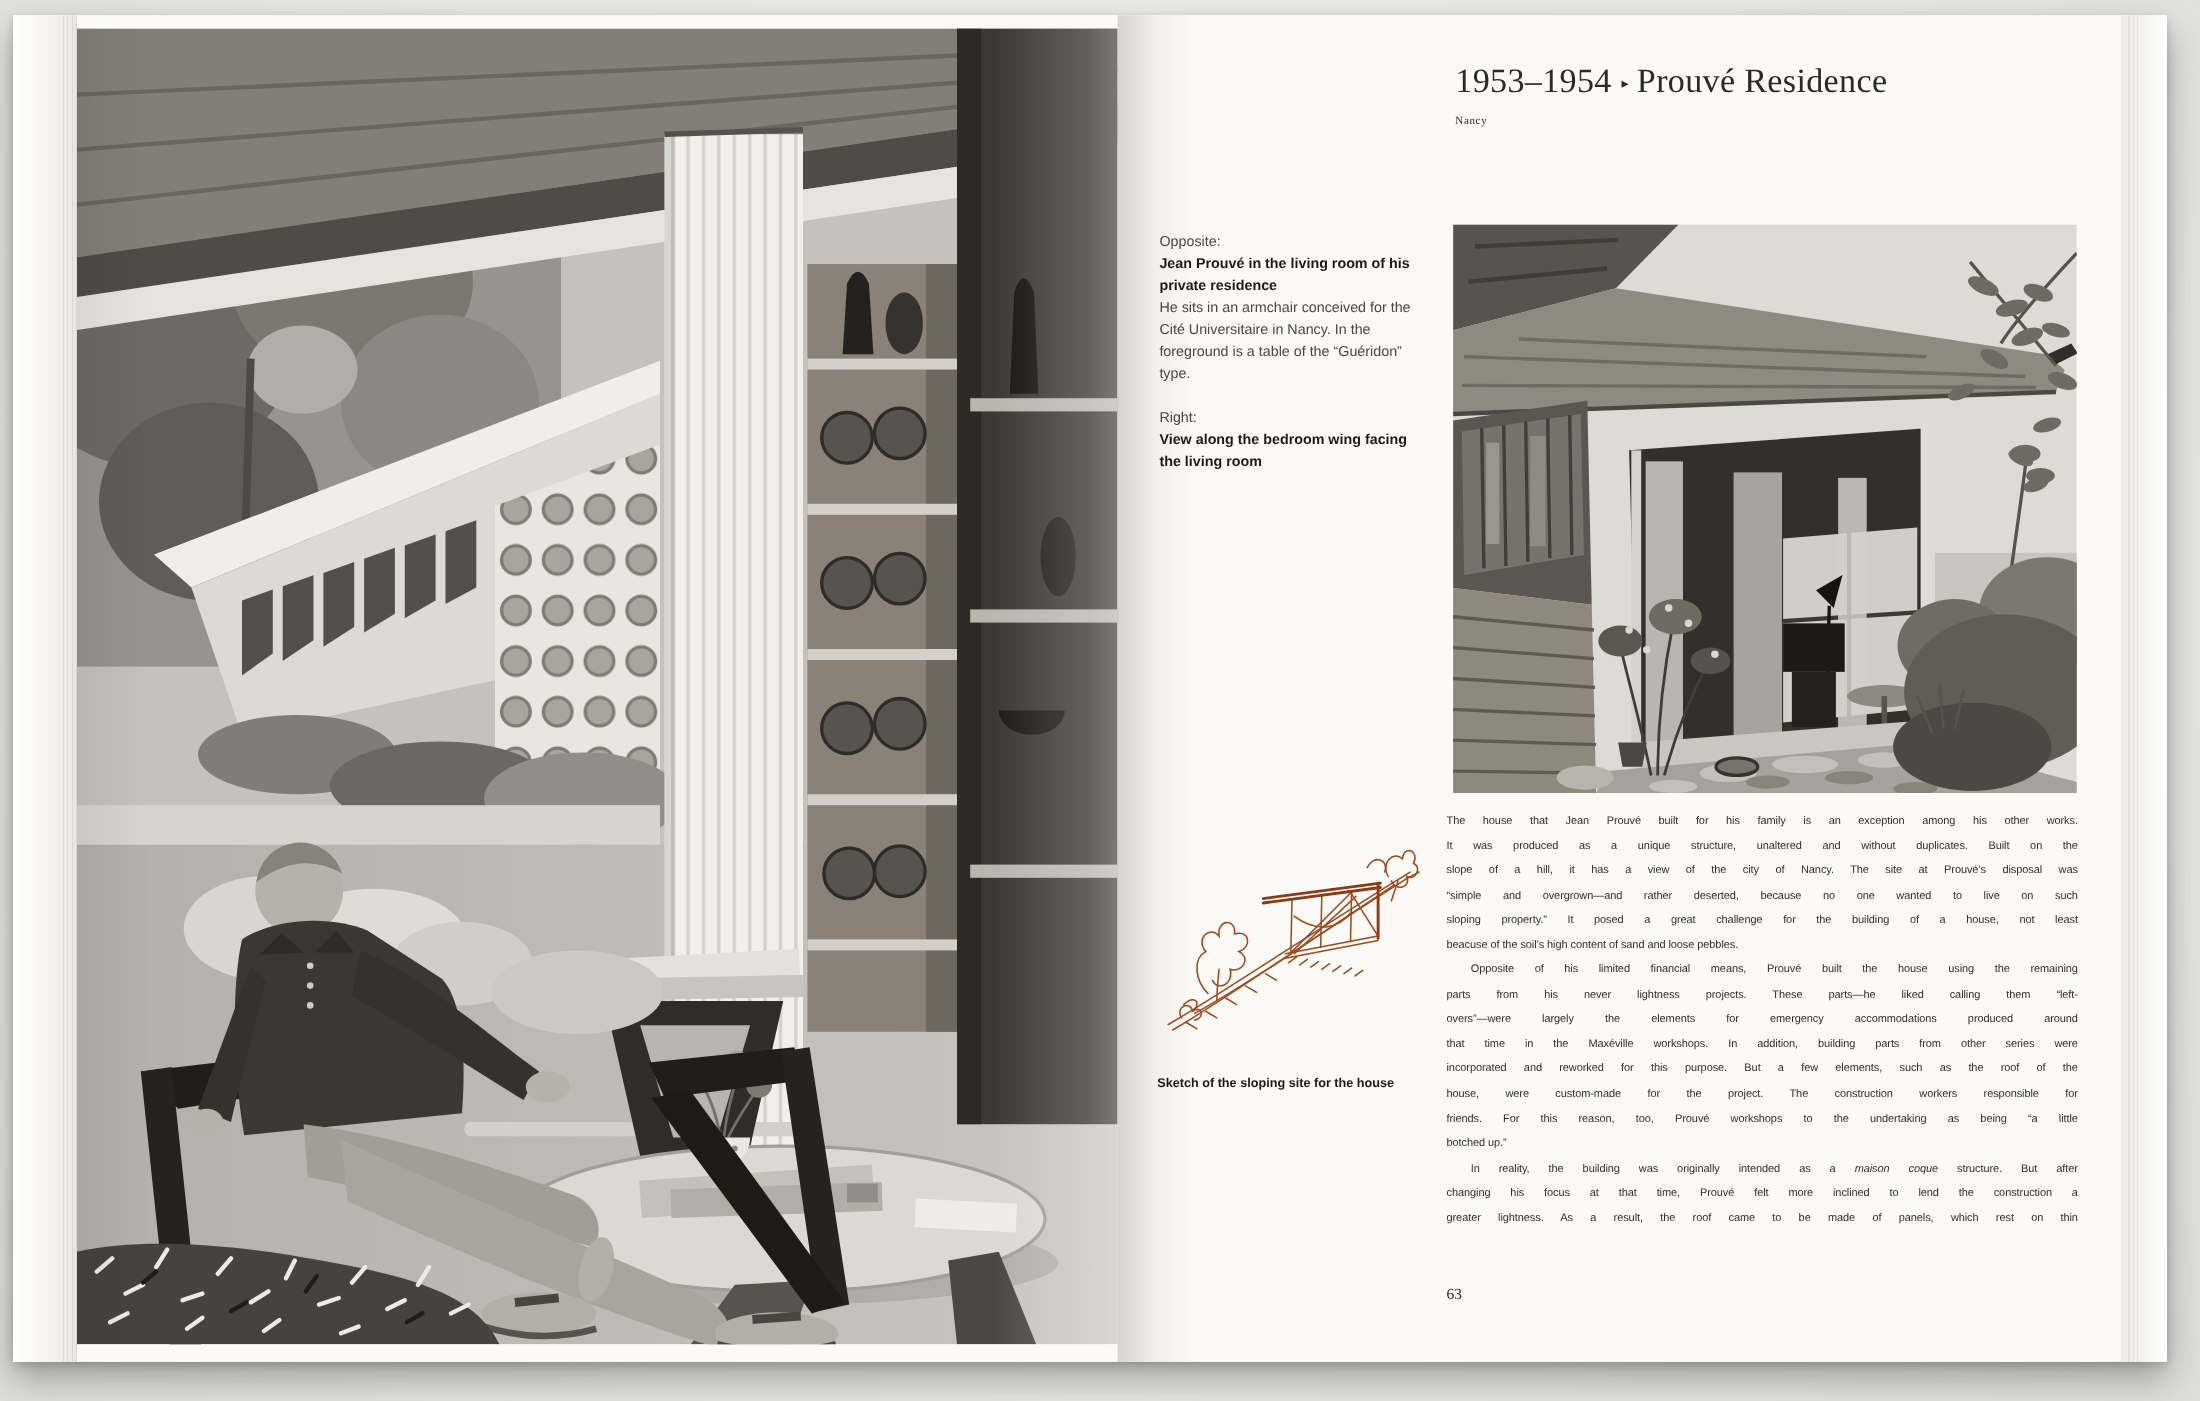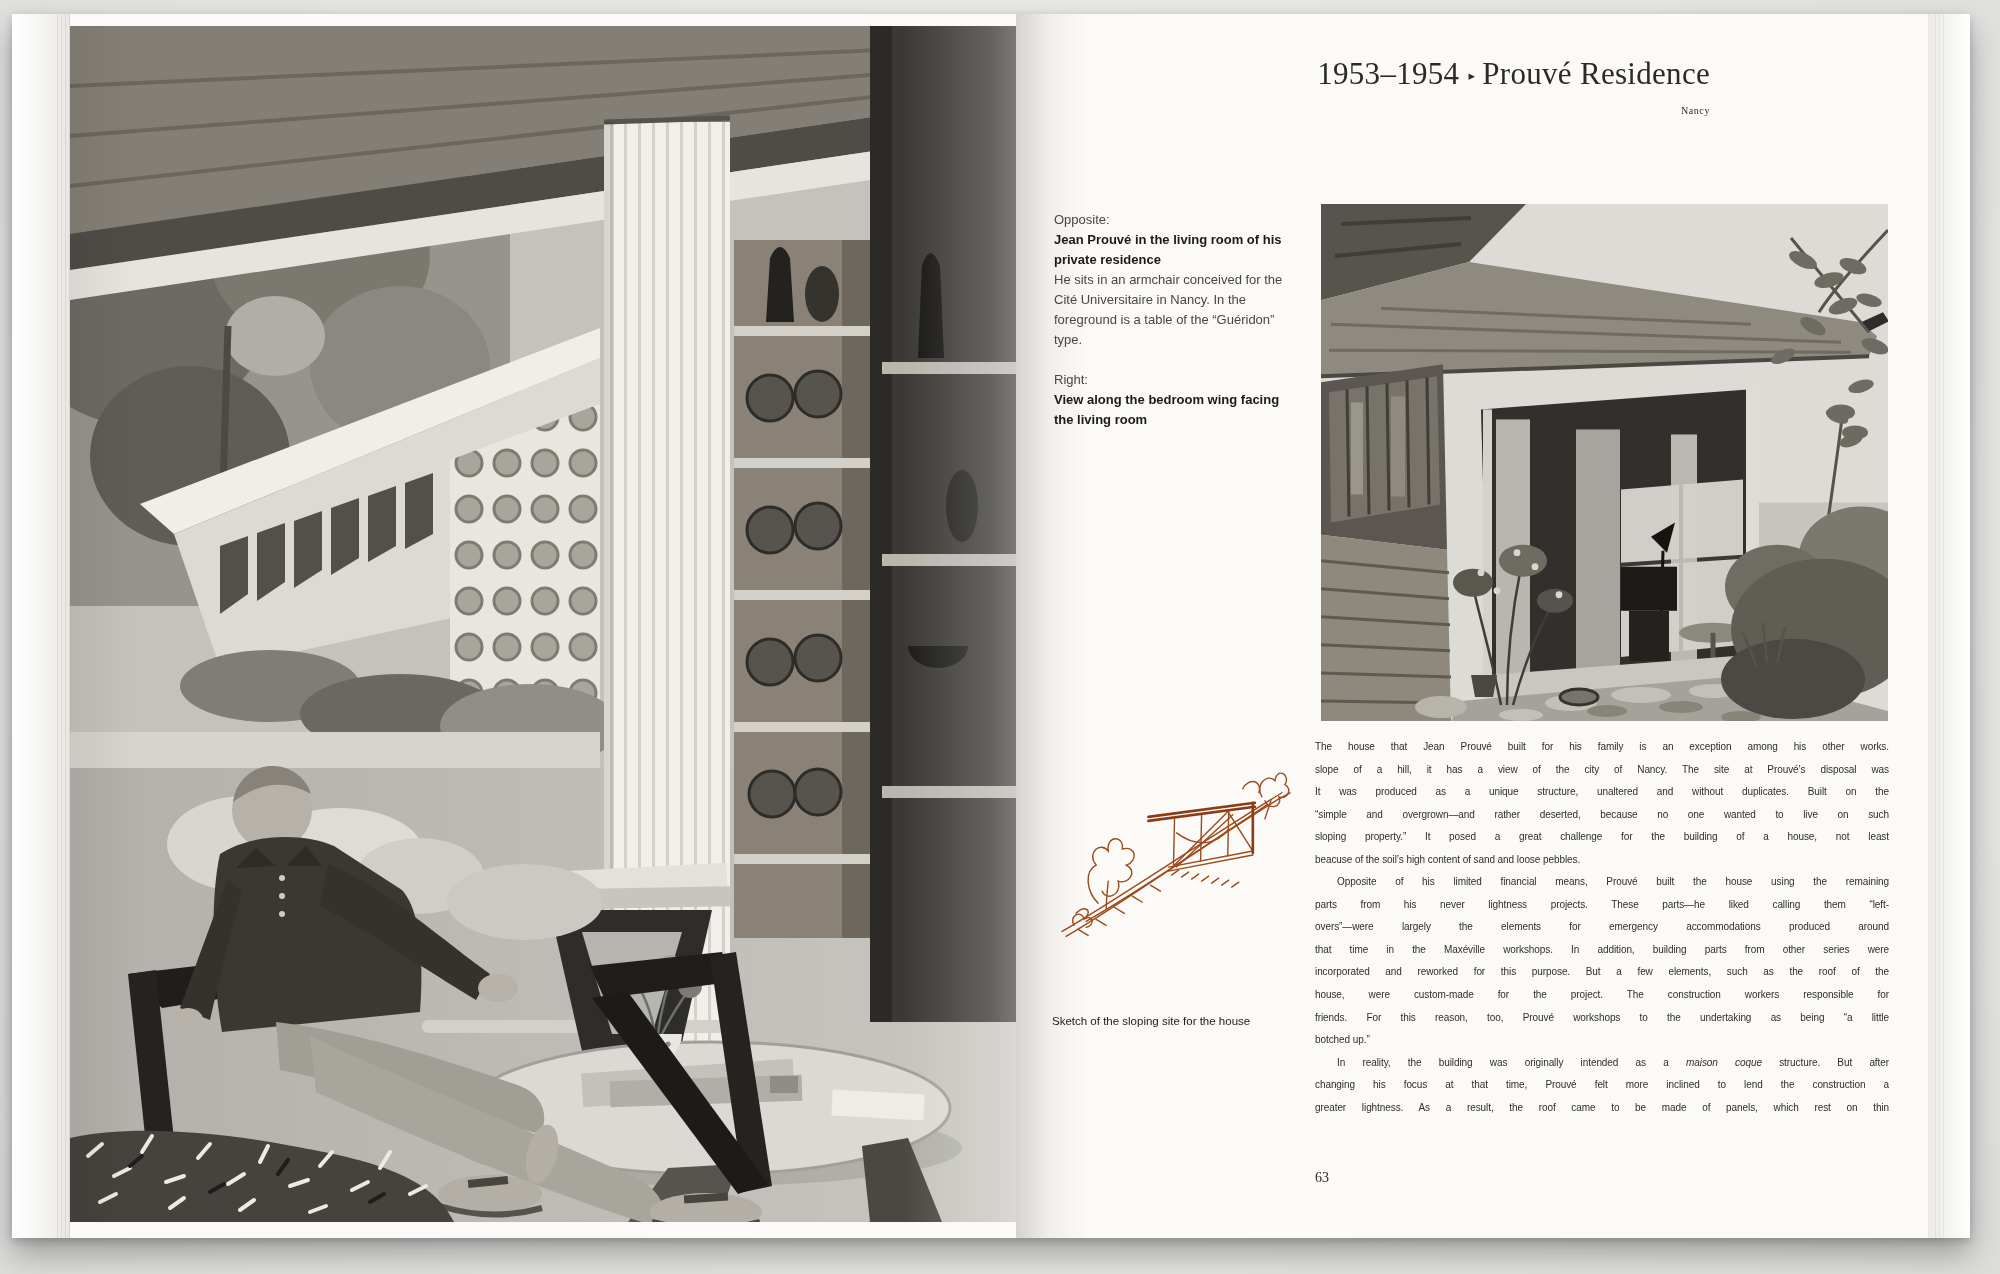--- a/index.html
+++ b/index.html
@@ -26,38 +26,38 @@
     background:linear-gradient(90deg, rgba(0,0,0,.06), rgba(0,0,0,0) 7%, rgba(0,0,0,0) 88%, rgba(255,255,255,.20) 97%, rgba(255,255,255,.32));}
   
   .page-right{position:absolute;left:1004px;right:0;top:0;bottom:0;background:var(--paper);}
   .page-right .gutter{position:absolute;left:0;top:0;bottom:0;width:72px;pointer-events:none;
     background:linear-gradient(90deg,rgba(62,56,50,.20),rgba(62,56,50,.06) 45%,rgba(0,0,0,0));}
   .edge-right{position:absolute;right:0;top:0;width:42px;height:100%;
     background:linear-gradient(270deg,#ffffff,#f4f3f0 55%,#edebe8);}
   .edge-right::after{content:"";position:absolute;left:4px;top:0;width:14px;height:100%;
     background:repeating-linear-gradient(90deg,rgba(0,0,0,0) 0 3px, rgba(0,0,0,.06) 3px 4px);}
 
-  .title-block{position:absolute;left:284px;top:42px;width:410px;text-align:right;
+  .title-block{position:absolute;left:307px;top:42px;width:410px;text-align:left;
     font-family:"Liberation Serif",serif;color:#2b2a27;}
   .title{font-size:31px;letter-spacing:.3px;white-space:nowrap;}
   .tri{font-family:"DejaVu Sans",sans-serif;font-size:13px;vertical-align:4px;margin:0 7px 0 9px;color:#2b2a27;}
   .subtitle{margin-top:13px;font-size:10px;font-weight:normal;letter-spacing:.6px;}
 
   .caption-block{position:absolute;left:38px;top:196px;width:242px;
     font-size:13px;line-height:20px;color:#474643;}
   .cap-title{font-weight:bold;color:#1b1a18;}
   .cap-gap{height:20px;}
 
   .photo-right{position:absolute;left:305px;top:190px;width:567px;height:517px;}
   .photo-right svg{width:100%;height:100%;display:block;}
 
   .sketch{position:absolute;left:40px;top:736px;width:236px;height:196px;}
   .sketch svg{width:100%;height:100%;display:block;}
   .sketch-caption{position:absolute;left:36px;top:962px;width:252px;
-    font-weight:normal;font-size:11.5px;line-height:18px;color:#1b1a18;margin-top:36px;}
+    font-weight:bold;font-size:11.5px;line-height:18px;color:#1b1a18;}
 
   .article{position:absolute;left:299px;top:722px;width:574px;
     font-size:10px;line-height:22.55px;letter-spacing:-0.08px;color:var(--text);}
   .article .line{text-align:justify;text-align-last:justify;}
   .article .last{text-align-last:left;}
   .article .first-indent{text-indent:22px;}
   .it{font-style:italic;}
 
   .page-number{position:absolute;left:299px;top:1156px;width:574px;
     font-family:"Liberation Serif",serif;font-size:14px;color:#2b2a27;}
@@ -429,22 +429,22 @@
             <path d="M92,68 L198,54"></path>
           <path d="M196,50 L196,100"></path>
         </g>
       </svg>
     </div>
     <div class="sketch-caption">Sketch of the sloping site for the house</div>
 
     <div class="article" id="article">
         <div>
           <div class="line">The house that Jean Prouvé built for his family is an exception among his other works.</div>
+          <div class="line">It was produced as a unique structure, unaltered and without duplicates. Built on the</div>
           <div class="line">slope of a hill, it has a view of the city of Nancy. The site at Prouvé’s disposal was</div>
-          <div class="line">It was produced as a unique structure, unaltered and without duplicates. Built on the</div>
           <div class="line">“simple and overgrown—and rather deserted, because no one wanted to live on such</div>
           <div class="line">sloping property.” It posed a great challenge for the building of a house, not least</div>
           <div class="line last">beacuse of the soil’s high content of sand and loose pebbles.</div>
         </div>
         <div>
           <div class="line first-indent">Opposite of his limited financial means, Prouvé built the house using the remaining</div>
           <div class="line">parts from his never lightness projects. These parts—he liked calling them “left-</div>
           <div class="line">overs”—were largely the elements for emergency accommodations produced around</div>
           <div class="line">that time in the Maxéville workshops. In addition, building parts from other series were</div>
           <div class="line">incorporated and reworked for this purpose. But a few elements, such as the roof of the</div>

